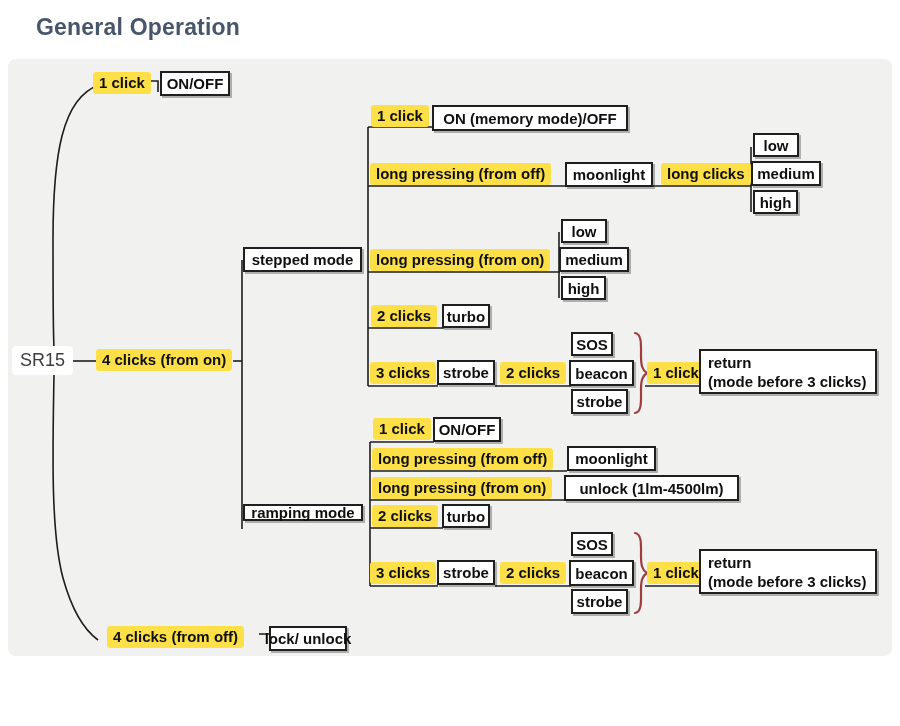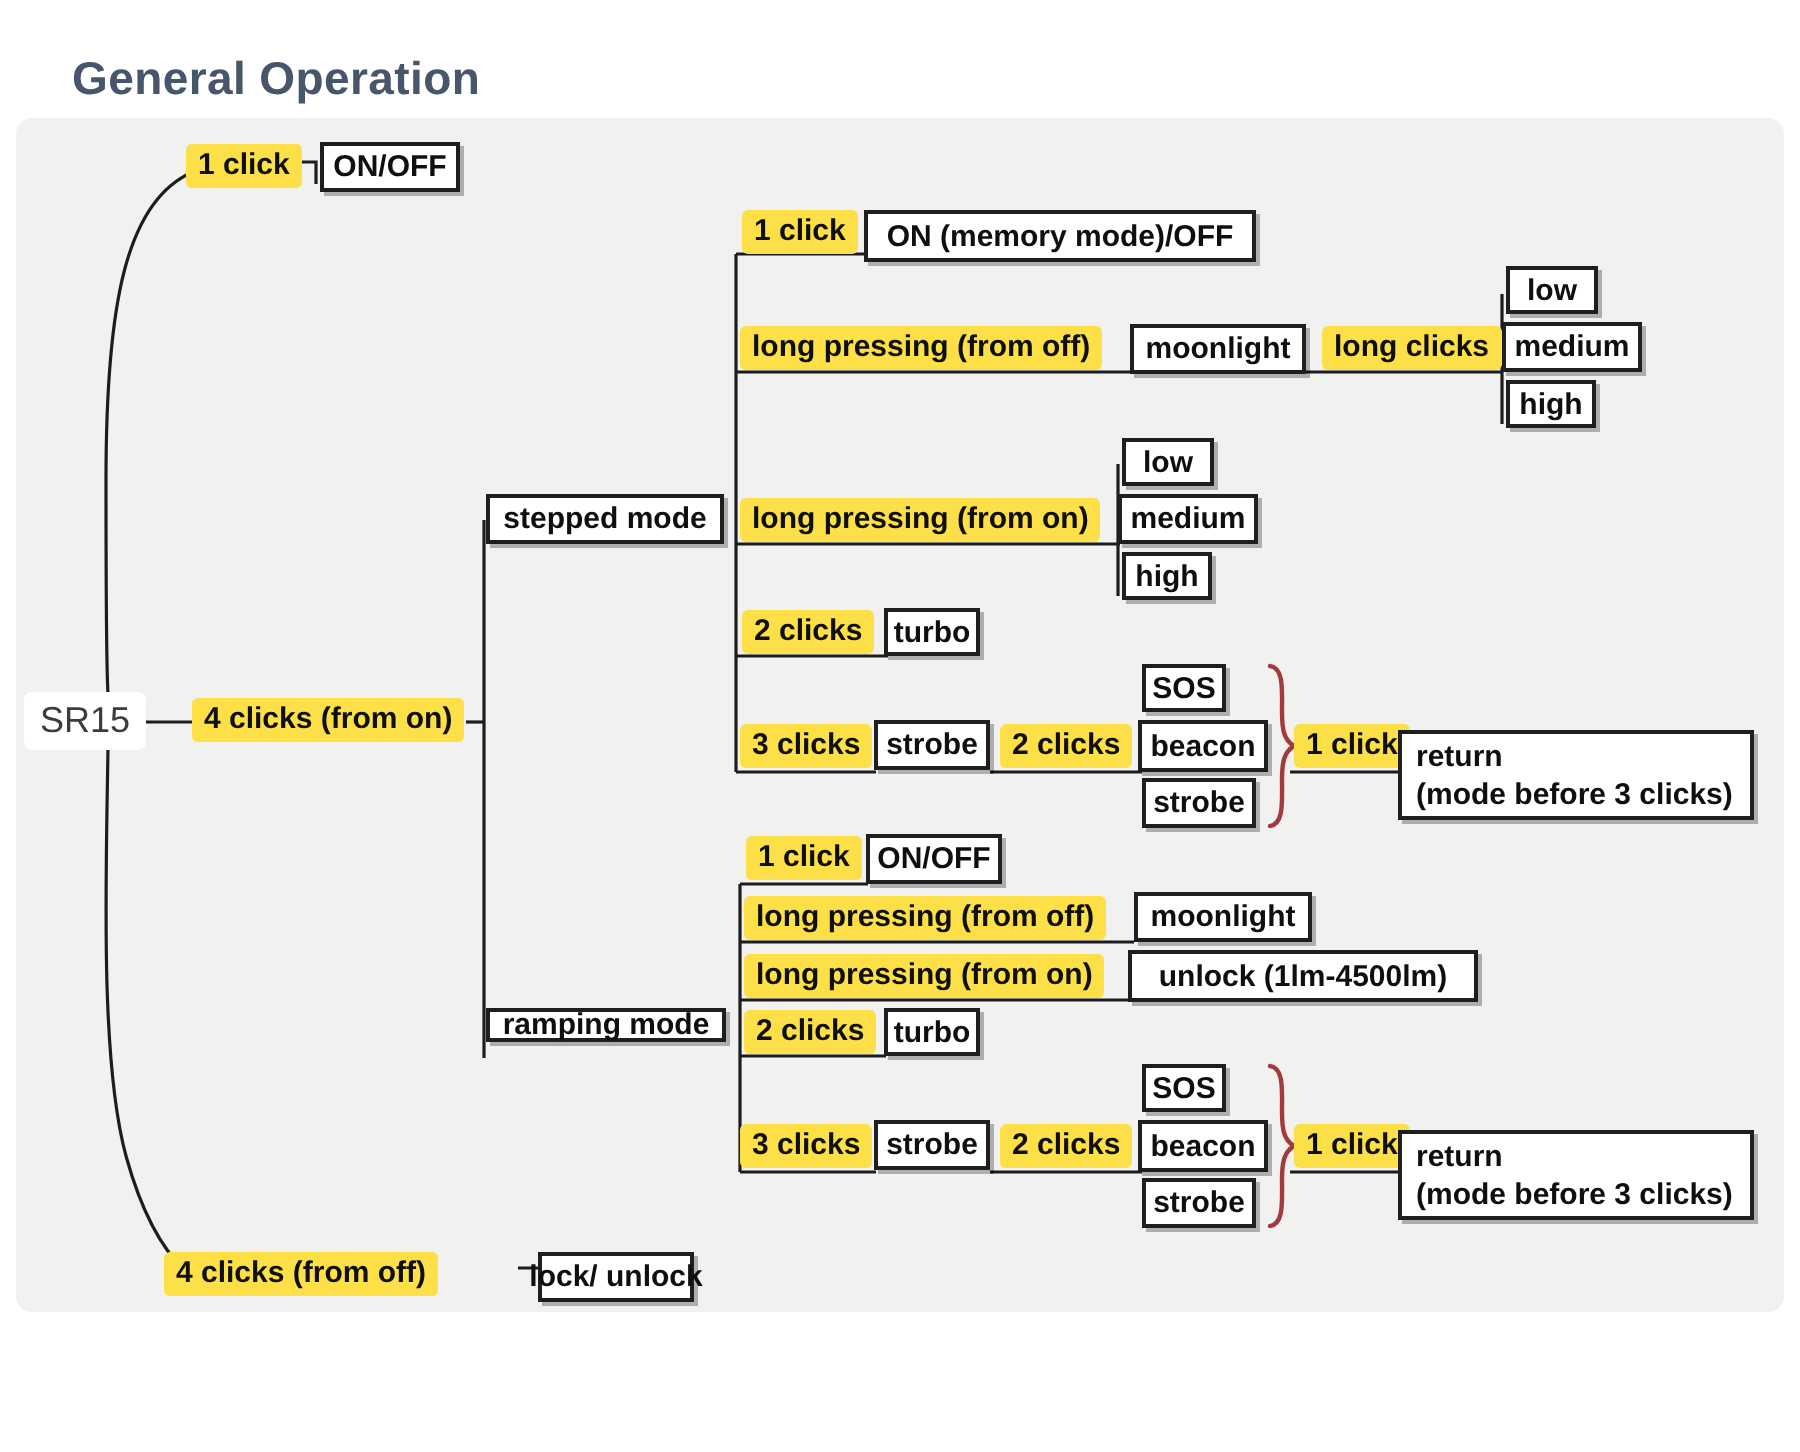--- a/index.html
+++ b/index.html
@@ -6,35 +6,35 @@
   #stage{
     position:relative;width:900px;height:726px;overflow:hidden;
     font-family:"Liberation Sans", sans-serif;background:#ffffff;
   }
   #panel{
     position:absolute;left:8px;top:59px;width:884px;height:597px;
     background:#f1f1ef;border-radius:8px;
   }
   #title{
     position:absolute;left:36px;top:14px;font-size:23px;font-weight:700;
-    color:#47566b;letter-spacing:.2px;margin-top:12px;
+    color:#47566b;letter-spacing:.2px;
   }
   #footnote{
     position:absolute;left:36px;top:693px;font-size:17px;font-weight:400;color:#141414;
   }
   svg.lines{position:absolute;left:0;top:0;z-index:1;}
   .box{
     position:absolute;z-index:2;background:#ffffff;border:2px solid #1f1f1f;
     box-shadow:2px 2px 0 rgba(0,0,0,.28);
     display:flex;align-items:center;justify-content:center;
     font-weight:700;font-size:15px;color:#0f0f0f;white-space:nowrap;line-height:19px;
     box-sizing:border-box;
     text-align:center;
   }
-  .return-box{flex-direction:column;align-items:flex-start;justify-content:center;padding-left:7px;margin-top:16px;}
+  .return-box{flex-direction:column;align-items:flex-start;justify-content:center;padding-left:7px;}
   .lbl{
     position:absolute;z-index:2;background:#fde047;border-radius:3px;
     font-weight:700;font-size:15px;color:#0f0f0f;white-space:nowrap;
     padding:1px 6px;line-height:20px;
   }
   .root-lbl{
     position:absolute;z-index:2;background:#ffffff;border-radius:4px;
     font-weight:400;font-size:18px;color:#3c3c3c;white-space:nowrap;
     padding:4px 8px;line-height:21px;
   }
@@ -88,21 +88,21 @@
     <g fill="none" stroke="#a13c3c" stroke-width="2.2" stroke-linecap="round">
       <path d="M 635,333 C 642,334 641,345 641,356 C 641,365 642,370 647,373 C 642,376 641,381 641,390 C 641,401 642,412 635,413"></path>
       <path d="M 635,533 C 642,534 641,545 641,556 C 641,565 642,570 647,573 C 642,576 641,581 641,590 C 641,601 642,612 635,613"></path>
     </g>
   </svg>
 
   <div class="root-lbl" style="left:12px;top:346px;">SR15</div>
   <div class="lbl" style="left:93px;top:72px;">1 click</div>
   <div class="box" style="left:160px;top:71px;width:70px;height:25px;">ON/OFF</div>
   <div class="lbl" style="left:96px;top:349px;">4 clicks (from on)</div>
-  <div class="lbl" style="left:82px;top:626px;text-align:right;">4 clicks (from off)</div>
+  <div class="lbl" style="left:107px;top:626px;text-align:right;">4 clicks (from off)</div>
   <div class="box" style="left:269px;top:626px;width:78px;height:25px;">lock/ unlock</div>
 
   <div class="box" style="left:243px;top:247px;width:119px;height:25px;">stepped mode</div>
   <div class="box" style="left:243px;top:504px;width:120px;height:17px;">ramping mode</div>
 
   <div class="lbl" style="left:371px;top:105px;">1 click</div>
   <div class="box" style="left:432px;top:105px;width:196px;height:26px;">ON (memory mode)/OFF</div>
 
   <div class="lbl" style="left:370px;top:163px;">long pressing (from off)</div>
   <div class="box" style="left:565px;top:162px;width:88px;height:25px;">moonlight</div>

